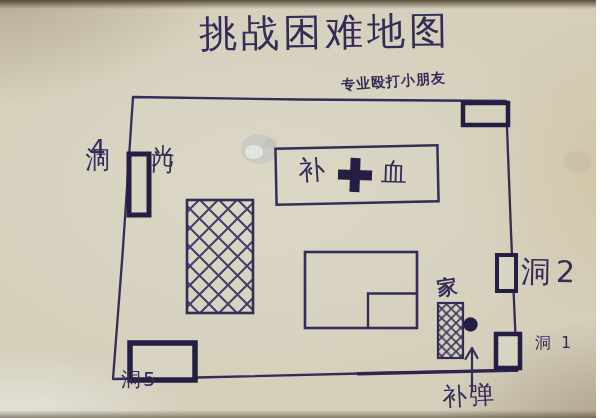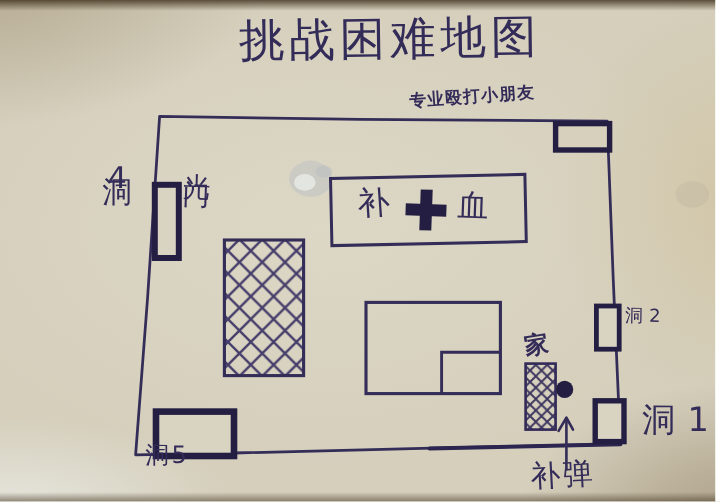--- a/index.html
+++ b/index.html
@@ -82,23 +82,23 @@
 
   <div class="lbl" style="left:199px;top:13px;font-size:38px;letter-spacing:4px;transform:rotate(-0.8deg);font-weight:500;">挑战困难地图</div>
 
   <div class="lbl" style="left:341px;top:74px;font-size:14px;letter-spacing:1px;transform:rotate(-4deg);font-weight:600;">专业殴打小朋友</div>
 
 
   <div class="lbl vert" style="left:84px;top:127px;font-size:25px;letter-spacing:7px;">洞4</div>
 
   <div class="lbl vert" style="left:152px;top:126px;font-size:23px;letter-spacing:5px;transform:rotate(2deg);">光门</div>
 
-  <div class="lbl" style="left:521px;top:256px;font-size:15px;letter-spacing:5px;transform:rotate(1deg);">洞2</div>
+  <div class="lbl" style="left:521px;top:256px;font-size:30px;letter-spacing:5px;transform:rotate(1deg);">洞2</div>
 
-  <div class="lbl" style="left:535px;top:335px;font-size:28px;letter-spacing:10px;">洞1</div>
+  <div class="lbl" style="left:535px;top:335px;font-size:16px;letter-spacing:10px;">洞1</div>
 
   <div class="lbl" style="left:121px;top:369px;font-size:20px;letter-spacing:2px;">洞5</div>
 
   <div class="lbl" style="left:437px;top:277px;font-size:20px;transform:rotate(-9deg);font-weight:600;">家</div>
 
   <div class="lbl" style="left:442px;top:383px;font-size:25px;letter-spacing:2px;transform:rotate(-3deg);">补弹</div>
 
   <div class="lbl" style="left:298px;top:156px;font-size:27px;transform:rotate(-4deg);">补</div>
 
   <div class="lbl" style="left:381px;top:159px;font-size:26px;transform:rotate(2deg);">血</div>

